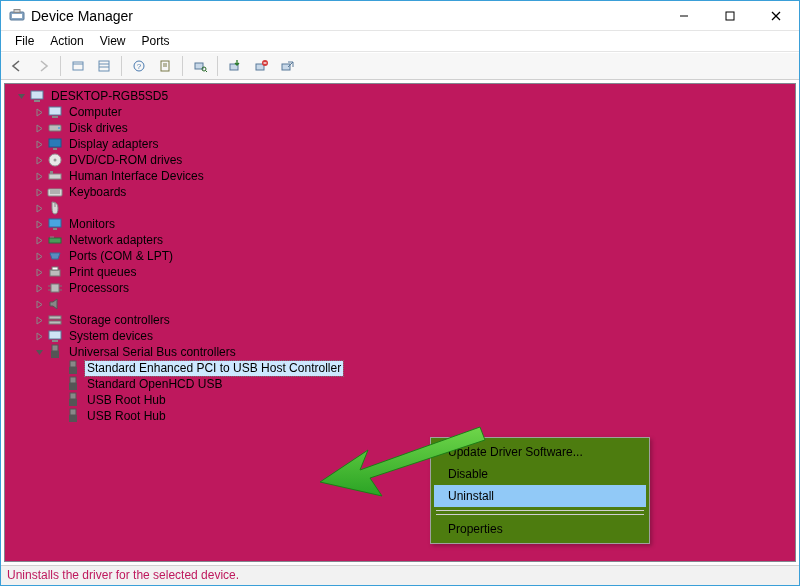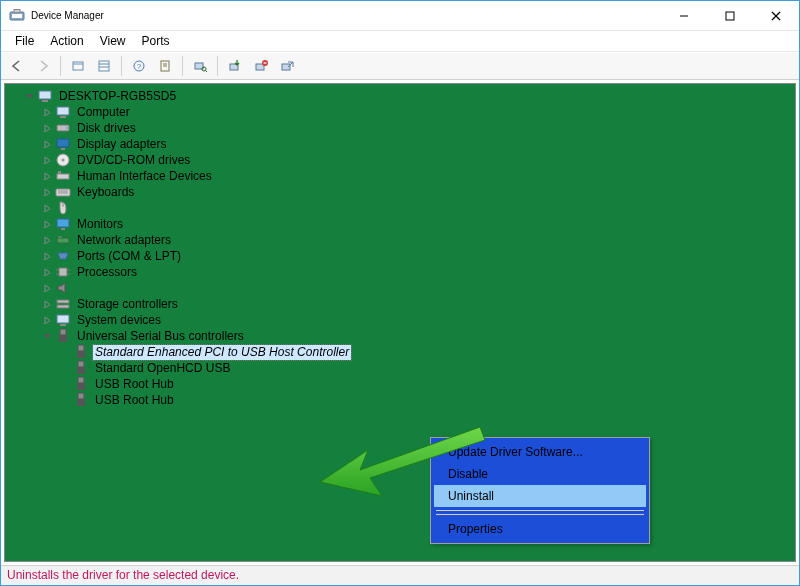--- a/index.html
+++ b/index.html
@@ -27,21 +27,21 @@
     display: flex;
     align-items: center;
     border-bottom: 1px solid #e5e5e5;
   }
   .titlebar .app-icon {
     width: 16px; height: 16px;
     margin: 0 6px 0 8px;
   }
   .titlebar .title {
     flex: 1;
-    font-size: 10px;
+    font-size: 14px;
     color: #000;
   }
   .winbtns { display: flex; }
   .winbtn {
     width: 46px; height: 30px;
     display: flex; align-items: center; justify-content: center;
     color: #000;
     font-size: 11px;
   }
   .menubar {
@@ -75,23 +75,23 @@
   }
   .content-host {
     flex: 1;
     padding: 3px;
     overflow: hidden;
     display: flex;
   }
   .tree-panel {
     flex: 1;
     border: 1px solid #828790;
-    background: #15803d;
+    background: #be185d;
     overflow: auto;
-    padding: 4px 16px;
+    padding: 4px 8px;
   }
   .node {
     display: flex;
     align-items: center;
     height: 16px;
     margin-bottom: 0px;
     white-space: nowrap;
   }
   .node .twisty {
     width: 12px; height: 12px;
@@ -109,37 +109,36 @@
     font-size: 12px;
     line-height: 15px;
     color: #000;
   }
   .indent-0 { padding-left: 2px; }
   .indent-1 { padding-left: 20px; }
   .indent-2 { padding-left: 38px; }
   .selected .label {
     background: #cde8ff;
     outline: 1px dotted #777;
-    font-style: italic;
   }
   .statusbar {
     height: 20px;
     border-top: 1px solid #d0d0d0;
     background: #f2f2f2;
     padding: 2px 6px;
     font-size: 12px;
     color: #be185d;
   }
   
   .context-menu {
     position: absolute;
     left: 430px;
     top: 437px;
     width: 220px;
-    background: #1d4ed8;
+    background: #4d7c0f;
     border: 1px solid #a0a0a0;
     box-shadow: 2px 2px 4px rgba(0,0,0,0.25);
     padding: 3px;
     font-size: 12px;
   }
   .cm-item {
     padding: 4px 14px;
     color: #000;
   }
   .cm-item.highlight { background: #91c9f7; }
@@ -425,20 +424,34 @@
             <span class="label">Ports (COM &amp; LPT)</span>
           </div>
           <div class="node indent-1">
             <span class="twisty">
               <svg width="9" height="9" viewBox="0 0 9 9">
                 <path d="M2 1 L7 4.5 L2 8 Z" fill="none" stroke="#888"></path>
               </svg>
             </span>
             <span class="nicon">
               <svg width="16" height="16" viewBox="0 0 16 16">
+                <rect x="3" y="6" width="10" height="6" fill="#bcbcbc" stroke="#777"></rect>
+                <rect x="5" y="3" width="6" height="3" fill="#fff" stroke="#777"></rect>
+              </svg>
+            </span>
+            <span class="label">Print queues</span>
+          </div>
+          <div class="node indent-1">
+            <span class="twisty">
+              <svg width="9" height="9" viewBox="0 0 9 9">
+                <path d="M2 1 L7 4.5 L2 8 Z" fill="none" stroke="#888"></path>
+              </svg>
+            </span>
+            <span class="nicon">
+              <svg width="16" height="16" viewBox="0 0 16 16">
                 <rect x="4" y="4" width="8" height="8" fill="#bcbcbc" stroke="#777"></rect>
                 <line x1="1" y1="6" x2="4" y2="6" stroke="#777"></line>
                 <line x1="1" y1="10" x2="4" y2="10" stroke="#777"></line>
                 <line x1="12" y1="6" x2="15" y2="6" stroke="#777"></line>
                 <line x1="12" y1="10" x2="15" y2="10" stroke="#777"></line>
               </svg>
             </span>
             <span class="label">Processors</span>
           </div>
           <div class="node indent-1">

